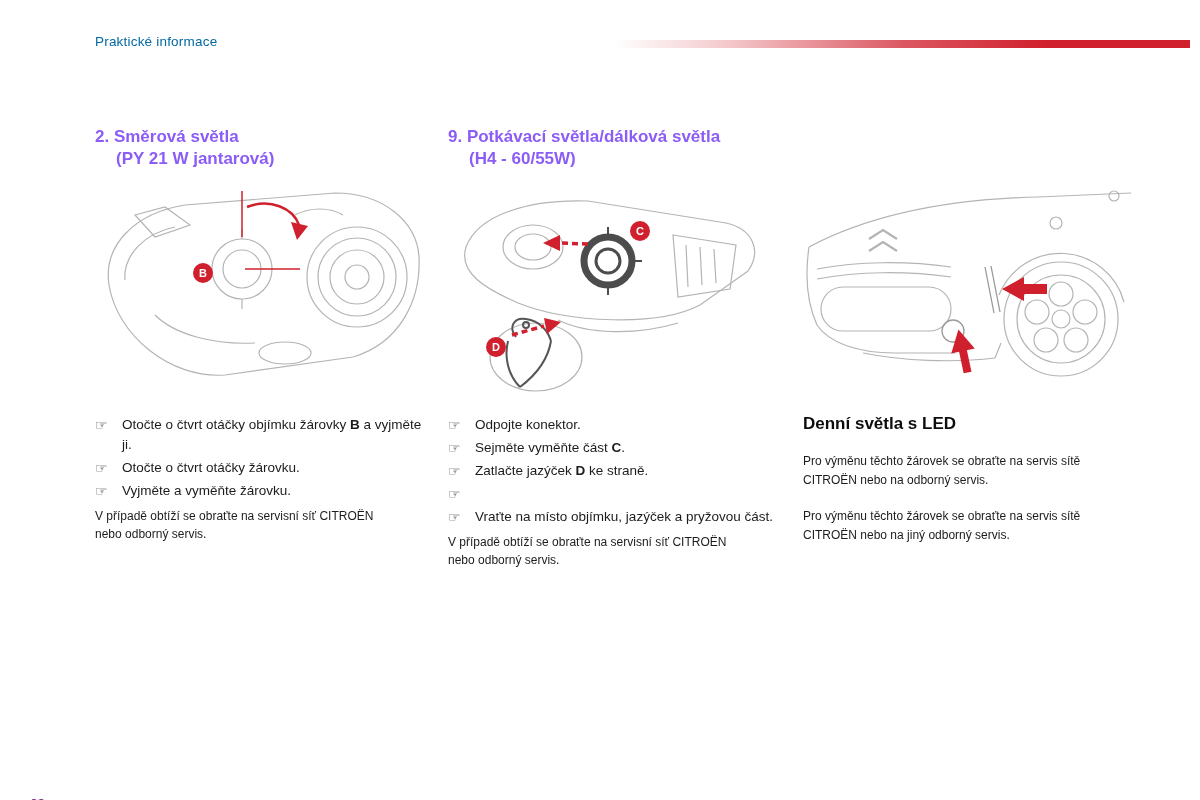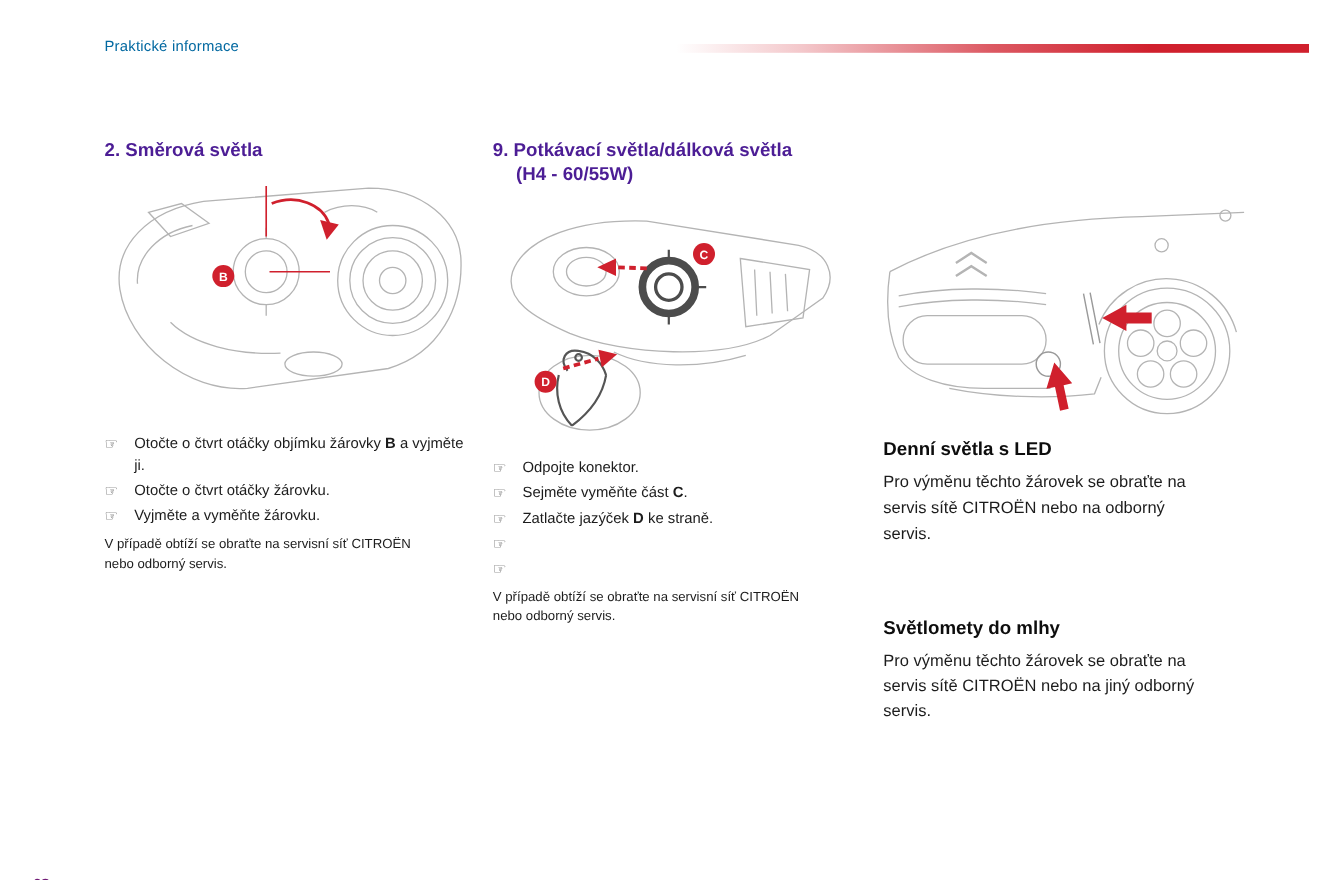--- a/index.html
+++ b/index.html
@@ -16,43 +16,44 @@
     font-size:13.5px; color:#0369a1; letter-spacing:0.2px;
   }
   .red-bar {
     position:absolute; left:615px; top:40px; width:575px; height:8px;
     background:linear-gradient(90deg, rgba(208,32,45,0) 0%, rgba(208,32,45,0.25) 20%, rgba(208,32,45,0.75) 50%, #d0202d 75%, #d0202d 100%);
   }
   .col { position:absolute; top:126px; width:332px; }
   .col1 { left:95px; }
   .col2 { left:448px; }
   .col3 { left:803px; }
-  h2 { font-size:17px; font-weight:bold; color:#4c1d95; line-height:1.3; }
+  h2 { font-size:17px; font-weight:bold; color:#8b5cf6; line-height:1.3; }
   h2 .t2 { display:block; padding-left:21px; }
   .diagram { display:block; margin-top:15px; }
   .col3 .diagram { margin-top:57px; }
   ul.bullets { list-style:none; margin-top:20px; font-size:13.5px; line-height:1.5; color:#1c1c1c; }
   ul.bullets li { display:flex; gap:10px; margin-bottom:2px; }
   ul.bullets .hand { flex:0 0 17px; color:#3c3c3c; font-size:14px; }
   .note { margin-top:5px; font-size:12px; line-height:1.5; max-width:300px; }
-  .col3 h3 { font-size:17px; font-weight:bold; color:#0d0d0d; margin-top:6px; }
+  .col3 h3 { font-size:17px; font-weight:bold; color:#0d0d0d; margin-top:21px; }
   .col3 h3.second { margin-top:64px; }
-  .col3 p { margin-top:8px; font-size:15px; line-height:1.55; max-width:302px; }
+  .col3 p { margin-top:18px; font-size:12px; line-height:1.55; max-width:302px; }
   .page-number { position:absolute; left:30px; top:796px; font-size:13.5px; font-weight:bold; color:#701a75; }
   svg text.marker { font-family:"Liberation Sans", sans-serif; }
 </style>
 </head>
 <body>
 
 <div class="running-header">Praktické informace</div>
 <div class="red-bar"></div>
 
 <section class="col col1">
   <h2>
     <span class="t1">2. Směrová světla</span>
+    <span class="t2">(PY 21 W jantarová)</span>
   </h2>
 
   <svg class="diagram" width="332" height="210" viewBox="0 0 332 210">
     <g stroke="#b4b4b4" fill="none" stroke-width="1.2">
       <path d="M14,100 C8,60 40,28 90,20 L240,8 C290,8 322,38 324,72 C326,115 305,158 258,172 L130,190 C75,194 22,150 14,100 Z"></path>
       <path d="M30,95 C28,70 50,48 80,42"></path>
       <circle cx="262" cy="92" r="50"></circle>
       <circle cx="262" cy="92" r="39"></circle>
       <circle cx="262" cy="92" r="27"></circle>
       <circle cx="262" cy="92" r="12"></circle>
@@ -141,20 +142,21 @@
     </li>
     <li>
       <span class="hand">☞</span>
       <span class="bt"><span>Zatlačte jazýček </span><b>D</b><span> ke straně.</span></span>
     </li>
     <li>
       <span class="hand">☞</span>
     </li>
     <li>
       <span class="hand">☞</span>
+      <span class="bt"><span>Vraťte na místo objímku, jazýček a pryžovou část.</span><b></b><span></span></span>
     </li>
   </ul>
   <p class="note">V případě obtíží se obraťte na servisní síť CITROËN nebo odborný servis.</p>
 </section>
 
 <section class="col col3">
   <svg class="diagram" width="332" height="210" viewBox="0 0 332 210">
     <g stroke="#b4b4b4" fill="none" stroke-width="1.2">
       <circle cx="258" cy="136" r="57"></circle>
       <circle cx="258" cy="136" r="44"></circle>
@@ -182,17 +184,16 @@
     </g>
     <g fill="#d0202d">
       <polygon points="244,101 244,111 221,111 221,118 199,106 221,94 221,101"></polygon>
       <polygon points="156,190 156,168 148,168 160,146 172,168 164,168 164,190" transform="rotate(-12 160 168)"></polygon>
     </g>
   </svg>
 
   <h3>Denní světla s LED</h3>
   <p>Pro výměnu těchto žárovek se obraťte na servis sítě CITROËN nebo na odborný servis.</p>
 
-  <h3 class="second">Světlomety do mlhy</h3>
   <p>Pro výměnu těchto žárovek se obraťte na servis sítě CITROËN nebo na jiný odborný servis.</p>
 </section>
 
 <div class="page-number">68</div>
 
 </body></html>

